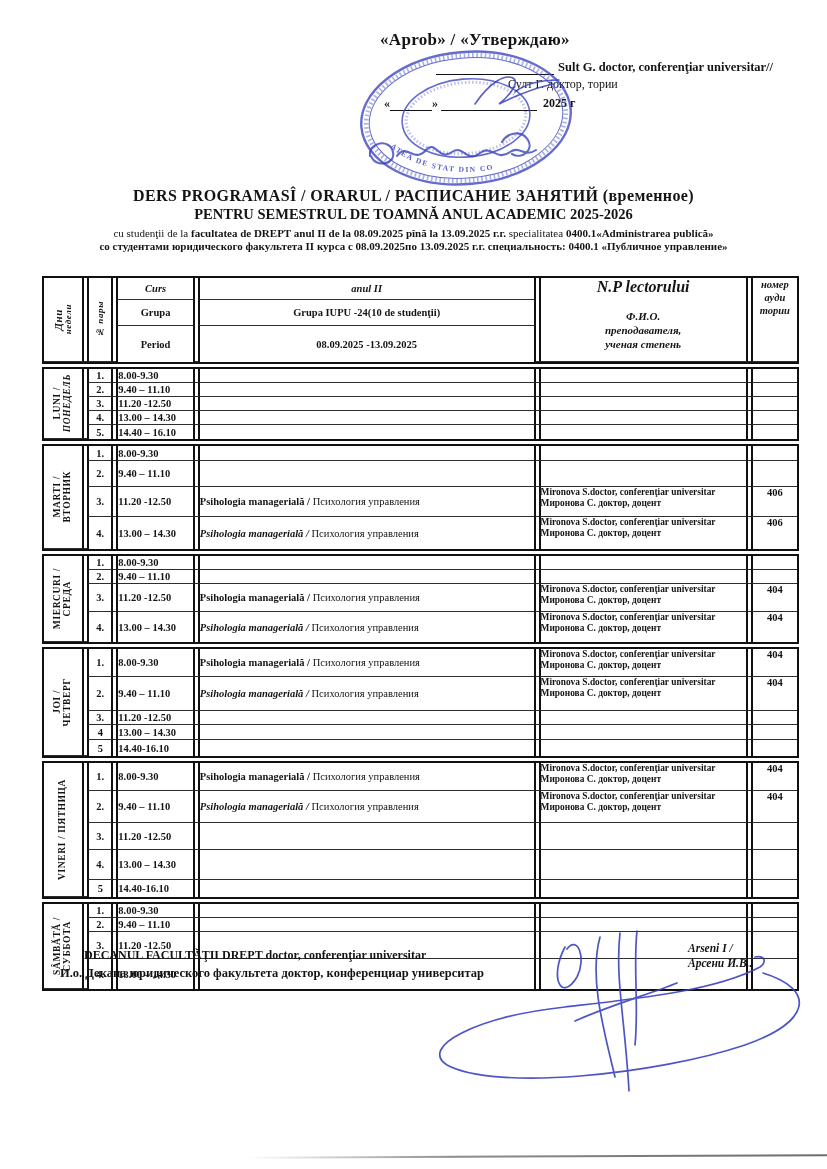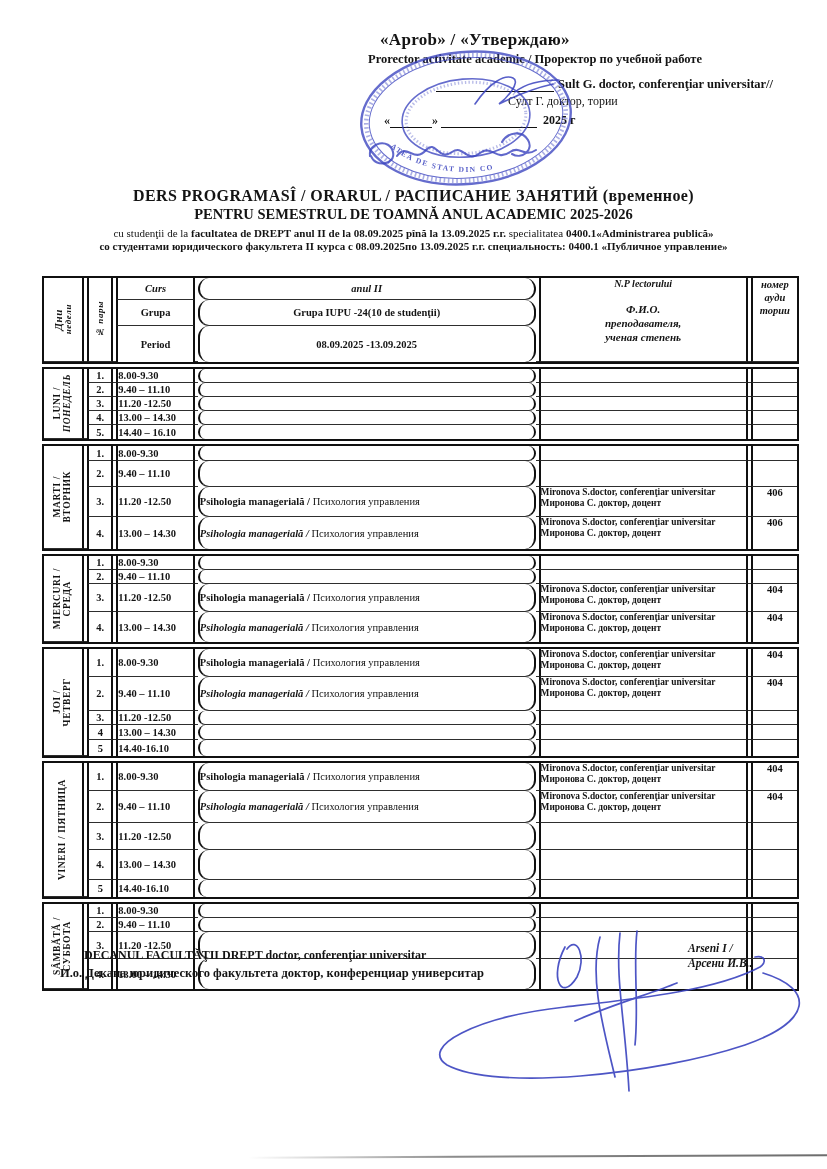--- a/index.html
+++ b/index.html
@@ -38,38 +38,38 @@
   .w-day{width:40px}.w-sp{width:3px}.w-num{width:26px}.w-time{width:78px}
   .w-course{width:336px}.w-lect{width:208px}.w-room{width:46px}
   table.sched td{border-bottom:1px solid #2e2e2e;padding:0;overflow:hidden;}
   td.spacer{border-bottom:none;}
   td.c-day{border-right:2px solid #101010;border-bottom:none;}
   td.c-num{border-left:2px solid #101010;border-right:2px solid #101010;
            text-align:center;font-weight:bold;font-size:10.5px;}
   td.c-time{border-left:2px solid #101010;border-right:2px solid #101010;
             font-weight:bold;font-size:10.5px;padding-left:5px;white-space:nowrap;}
   td.c-course{border-left:2px solid #101010;border-right:2px solid #101010;
-              padding-left:7px;font-size:10.5px;border-radius:11px;}
+              padding-left:7px;font-size:10.5px;}
   td.c-lect{border-left:2px solid #101010;border-right:2px solid #101010;
             vertical-align:top;padding:1px 4px;line-height:1.18;}
   td.c-room{border-left:2px solid #101010;text-align:center;vertical-align:top;
             font-weight:bold;font-size:10.5px;padding-top:1px;}
   table.sched tr:last-child td{border-bottom:none;}
 
   .vwrap{display:flex;align-items:center;justify-content:center;height:100%;gap:0;}
   .vtext{writing-mode:vertical-rl;transform:rotate(180deg);font-weight:bold;
          font-size:9.5px;letter-spacing:.6px;white-space:nowrap;line-height:1.05;}
   .vital{font-style:italic;font-size:11px;}
   .vsmall{font-size:9px;}
   .vitalic{font-style:italic;}
 
   .hcell{text-align:center;font-weight:bold;font-size:11.5px;vertical-align:middle;}
   .ital{font-style:italic;}
   .hlect{vertical-align:top;text-align:center;padding-top:2px;}
-  .np{font-style:italic;font-weight:bold;font-size:10px;margin-bottom:12px;}
+  .np{font-style:italic;font-weight:bold;font-size:16px;margin-bottom:12px;}
   .fio{font-style:italic;font-weight:bold;font-size:11px;line-height:1.3;}
   .hroom div{font-style:italic;font-weight:bold;font-size:10.5px;line-height:1.25;text-align:center;}
 
   .co{font-weight:bold;}
   .coit{font-style:italic;}
   .lro{font-weight:bold;font-size:9.4px;}
   .lru{font-weight:bold;font-size:9.4px;}
 
   
   .footer{position:absolute;left:60px;top:948px;width:710px;}
@@ -83,21 +83,20 @@
                background:linear-gradient(to right,rgba(120,120,120,0) 30%,#8c8c8c 55%,#6d6d6d 100%);
                transform:rotate(-0.25deg);}
 </style>
 </head>
 <body>
 
 <div class="page">
 
   <div class="approve">
     <div class="a-title">«Aprob» / «Утверждаю»</div>
-    <div class="a-sub">Prorector activitate academic / Проректор по учебной работе</div>
     <div class="a-sign">
       <span class="uline ul-sign"></span><b>Sult G. doctor, conferenţiar universitar//</b>
     </div>
     <div class="a-ru">Султ Г. доктор, тории</div>
     <div class="a-date">
       <span>«</span><span class="uline ul-day"></span><span>»</span><span class="uline ul-month"></span><b>2025 г</b>
     </div>
   </div>
 
   <svg class="stamp" viewBox="0 0 228 146" xmlns="http://www.w3.org/2000/svg">

